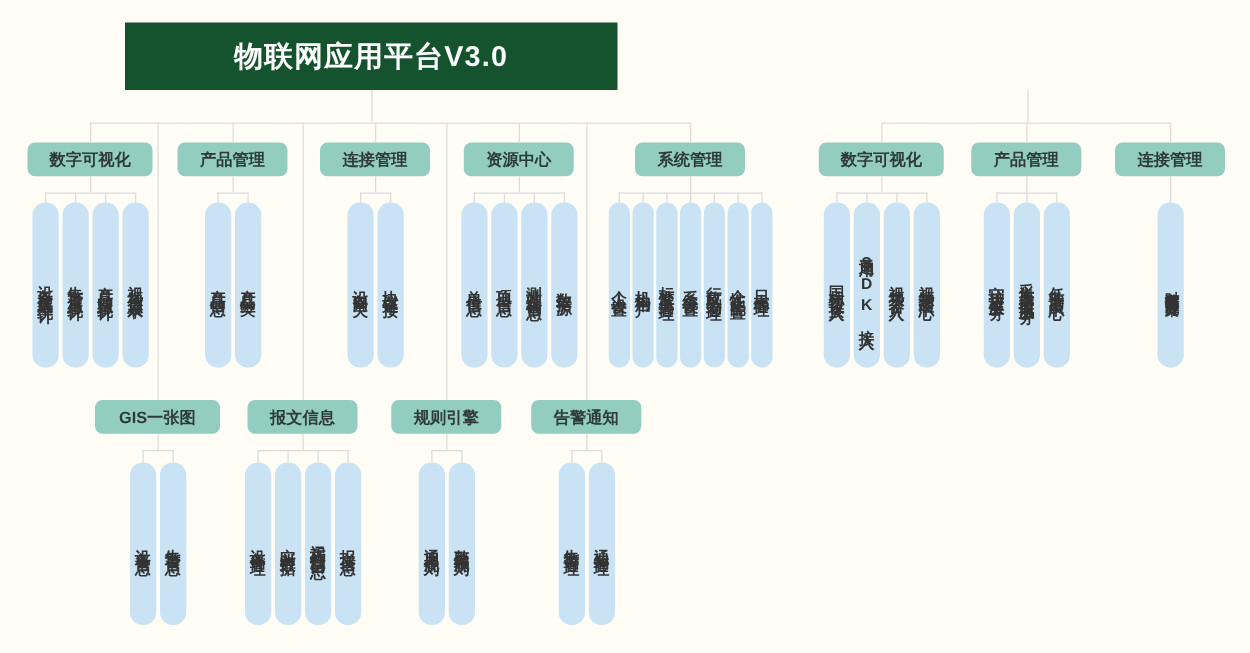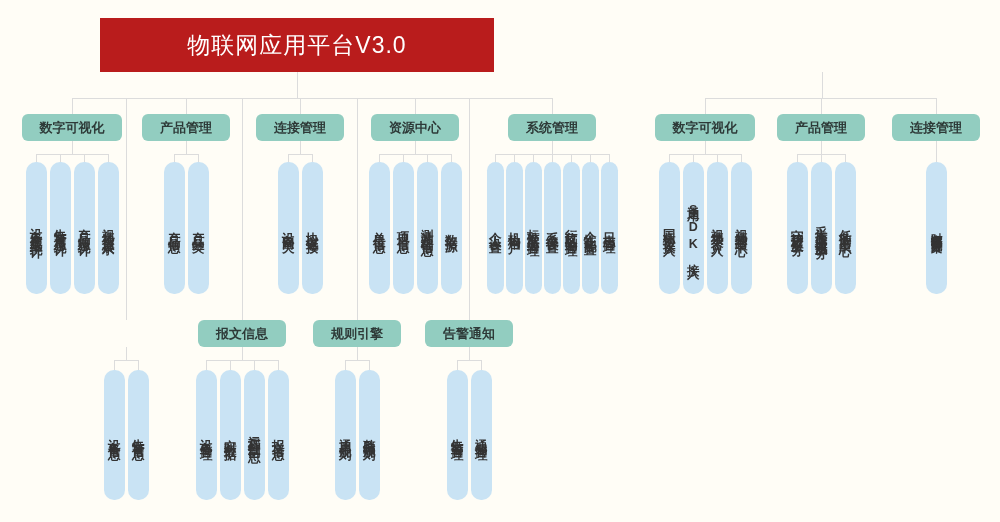--- a/index.html
+++ b/index.html
@@ -1,19 +1,19 @@
 <!DOCTYPE html>
 <html><head>
 <meta charset="utf-8">
 <style>
   html,body { margin:0; padding:0; background:#fffdf6; }
   .canvas { position:relative; width:1000px; height:522px; background:#fffdf6;
             font-family:"Liberation Sans", sans-serif; overflow:hidden; }
-  .hdr { position:absolute; top:18px; height:54px; background:#b91c1c; color:#ffffff;
-         font-size:23px; font-weight:normal; letter-spacing:1px;
+  .hdr { position:absolute; top:18px; height:54px; background:#14532d; color:#ffffff;
+         font-size:23px; font-weight:bold; letter-spacing:1px;
          display:flex; align-items:center; justify-content:center; }
   .cat { position:absolute; top:114px; height:27px; background:#92cdc0; border-radius:6px;
          color:#2e3a38; font-size:13px; font-weight:bold;
          display:flex; align-items:center; justify-content:center; }
   .cat.r2 { top:320px; }
   .pill { position:absolute; top:162px; width:21px; height:132px; background:#c9e3f4;
           border-radius:10px; display:flex; align-items:center; justify-content:center; }
   .pill.r2 { top:370px; height:130px; }
   .pill.n { width:17px; }
   .pill span { writing-mode:vertical-rl; text-orientation:upright; font-size:12.5px;
@@ -41,20 +41,23 @@
   <div class="cat" style="left:256px;width:88px">
       <span>连接管理</span>
     </div>
   <div class="cat" style="left:371px;width:88px">
       <span>资源中心</span>
     </div>
   <div class="cat" style="left:508px;width:88px">
       <span>系统管理</span>
     </div>
 
+  <div class="cat r2" style="left:76px;width:100px">
+      <span>GIS一张图</span>
+    </div>
   <div class="cat r2" style="left:198px;width:88px">
       <span>报文信息</span>
     </div>
   <div class="cat r2" style="left:425px;width:88px">
       <span>告警通知</span>
     </div>
   <div class="cat r2" style="left:313px;width:88px">
       <span>规则引擎</span>
     </div>
 

